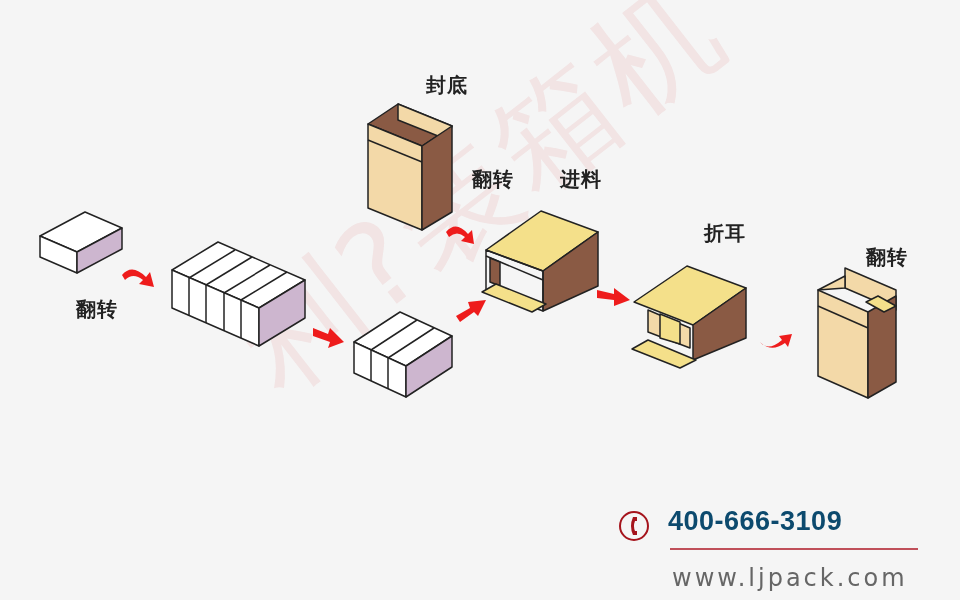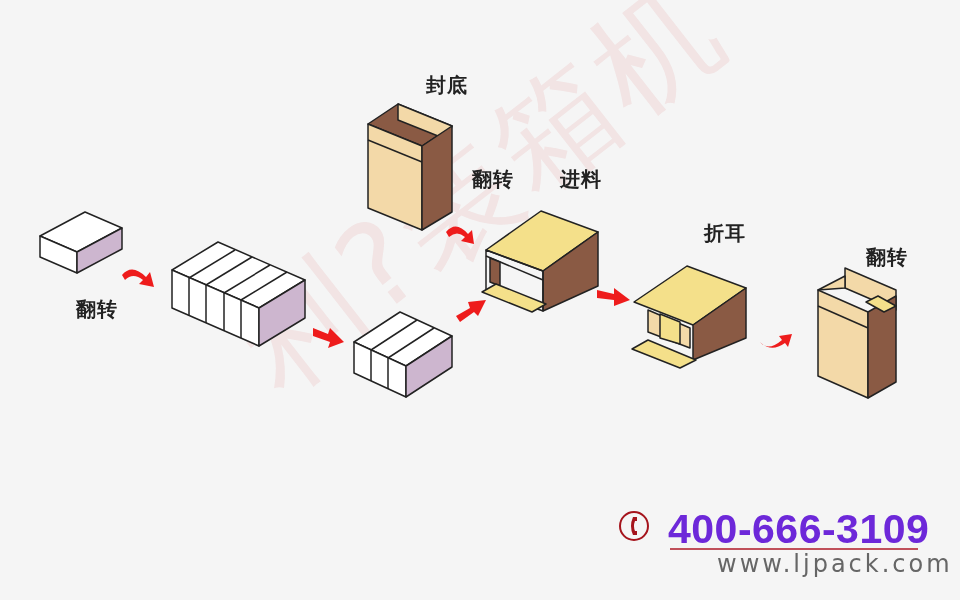--- a/index.html
+++ b/index.html
@@ -1,21 +1,21 @@
 <!DOCTYPE html>
 <html><head>
 <meta charset="utf-8">
 <style>
   html,body{margin:0;padding:0;}
   body{width:960px;height:600px;background:#f5f5f5;position:relative;overflow:hidden;font-family:"DejaVu Sans",sans-serif;}
   .lbl{position:absolute;font-family:Liberation Mono, monospace;font-weight:bold;font-size:20px;color:#222;letter-spacing:1px;}
   svg.art{position:absolute;left:0;top:0;}
   .wm{position:absolute;left:205px;top:300px;font-size:120px;color:rgba(220,80,80,0.10);transform:rotate(-38deg);transform-origin:left top;white-space:nowrap;font-family:"DejaVu Sans",sans-serif;letter-spacing:6px;}
-  .phone{position:absolute;left:668px;top:506px;font-family:"Liberation Sans",sans-serif;font-weight:bold;font-size:41px;color:#6d28d9;letter-spacing:0.5px;}
-  .url{position:absolute;left:672px;top:550px;font-family:"DejaVu Sans",sans-serif;font-size:24px;color:#666;letter-spacing:3px;margin-left:45px;}
+  .phone{position:absolute;left:668px;top:506px;font-family:"Liberation Sans",sans-serif;font-weight:bold;font-size:27px;color:#0c4a6e;letter-spacing:0.5px;}
+  .url{position:absolute;left:672px;top:564px;font-family:"DejaVu Sans",sans-serif;font-size:24px;color:#666;letter-spacing:3px;}
   .rule{position:absolute;left:670px;top:548px;width:248px;height:2px;background:#c0505a;}
   .phone-icon{position:absolute;left:618px;top:510px;width:32px;height:32px;}
 </style>
 </head>
 <body>
 
 <div class="wm">利?装箱机</div>
 
 <svg class="art" width="960" height="600" viewBox="0 0 960 600">
   <g stroke="#222" stroke-width="1.5" stroke-linejoin="round">

